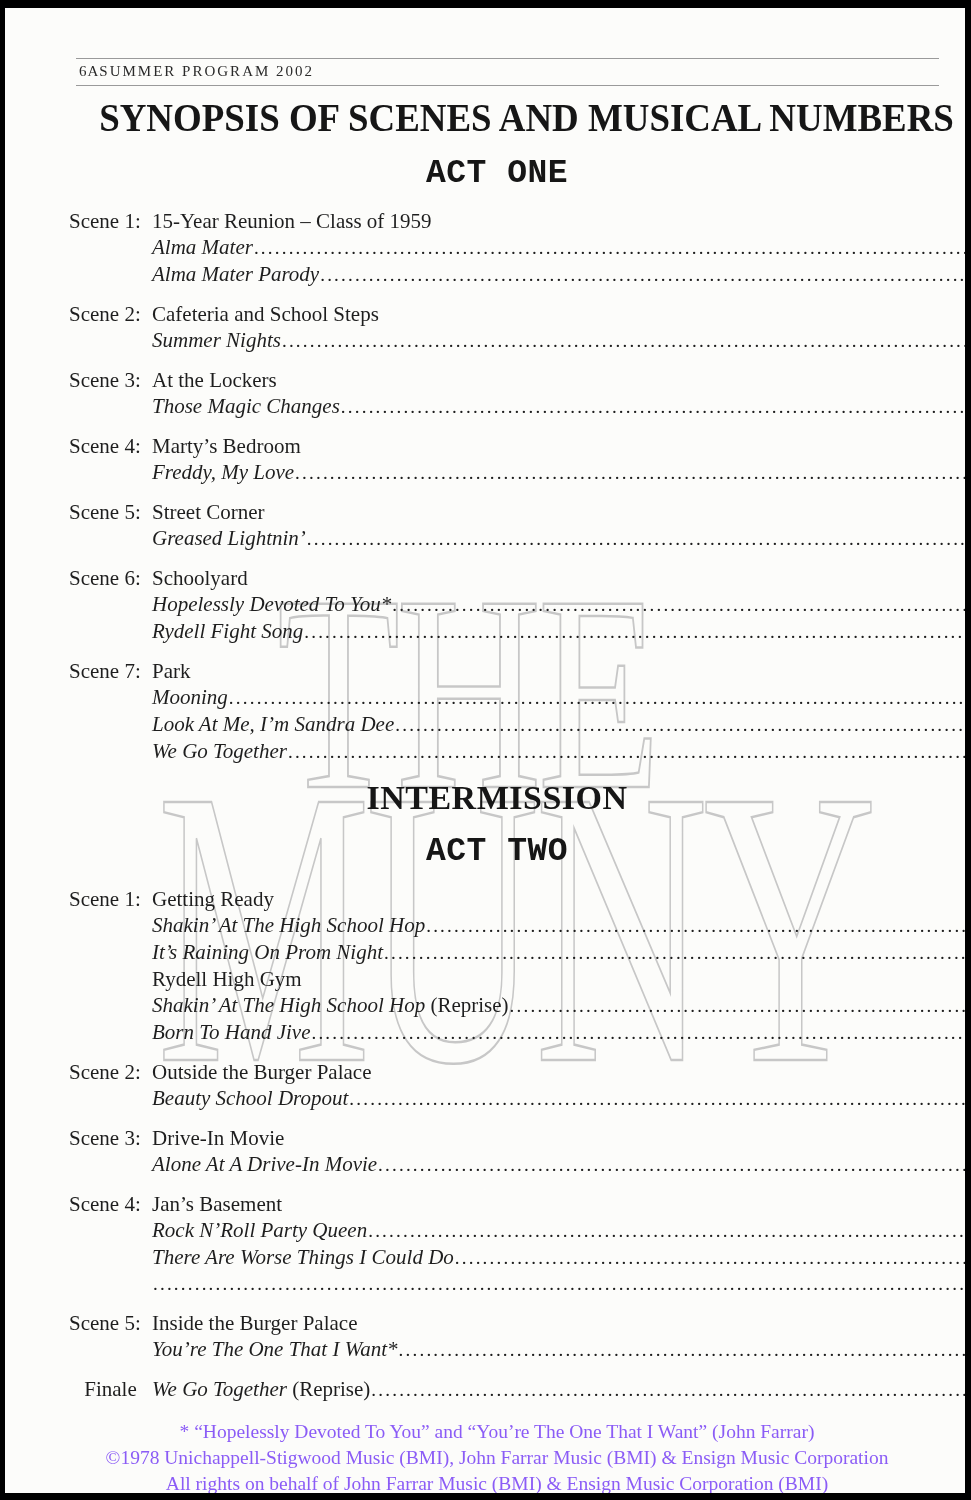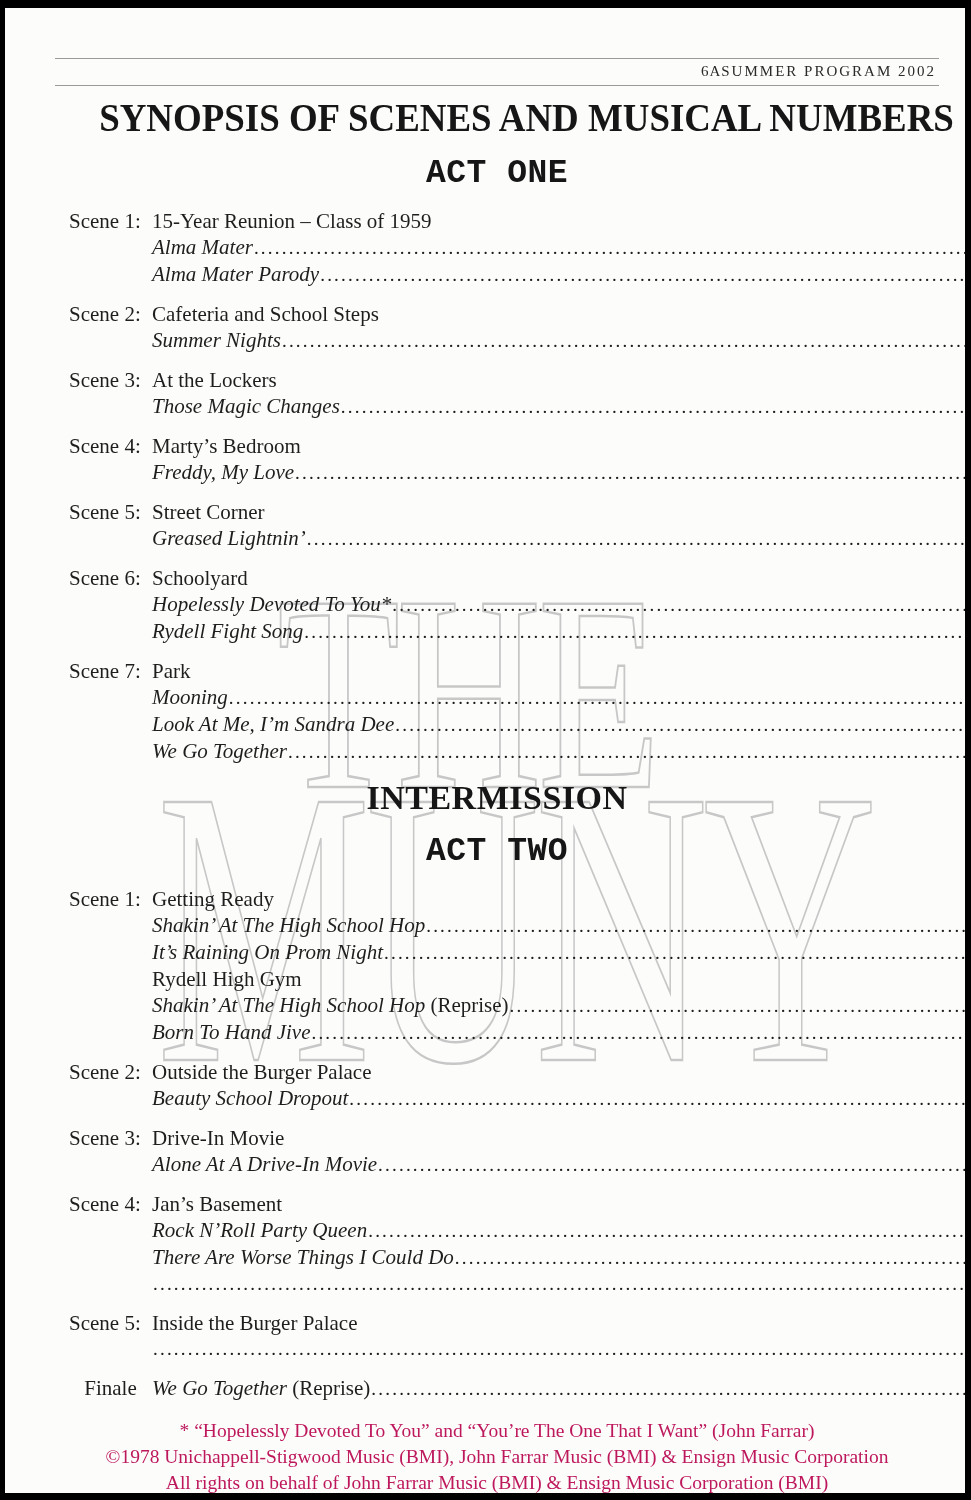--- a/index.html
+++ b/index.html
@@ -22,22 +22,22 @@
     transform-origin:left top; font-weight:normal;
     font-family:"Liberation Serif","DejaVu Serif",serif;
   }
   .wm-the  { left:272px; top:545px; font-size:280px; transform:scaleX(0.72); letter-spacing:-0.02em; }
   .wm-muny { left:152px; top:722px; font-size:394px; transform:scaleX(0.61); letter-spacing:-0.02em; }
   
   .content { position:relative; z-index:1; padding:0 26px 0 50px; color:#1e1e1e; }
   .header {
     margin-top:50px;
     border-top:1px solid #9a9a9a; border-bottom:1px solid #9a9a9a;
-    display:flex; justify-content:flex-end; align-items:baseline;
-    padding:4px 3px 5px 3px; font-size:15px; letter-spacing:1px; color:#2a2a2a;
+    display:flex; justify-content:flex-start; align-items:baseline;
+    padding:4px 3px 5px 3px; font-size:15px; letter-spacing:1px; color:#2a2a2a;margin-left:21px;
   }
   .header .right { letter-spacing:2px; }
   .doc-title {
     margin-top:9px; text-align:center; font-weight:bold; font-size:41px;
     line-height:1.12; white-space:nowrap; transform:scaleX(0.90); transform-origin:center top;
     color:#161616;
   }
   .act-heading {
     text-align:center; font-weight:bold; font-size:33px; line-height:1.15;
     margin:14px 0 15px 0; color:#161616; letter-spacing:0.5px;font-family:Liberation Mono, monospace;
@@ -53,21 +53,21 @@
   .scene-label { white-space:nowrap; }
   .scene-location { white-space:nowrap; }
   .song-row { display:flex; align-items:baseline; white-space:nowrap; }
   .song-title { font-style:italic; flex:0 0 auto; }
   .song-suffix { font-style:normal; }
   .dots {
     flex:1 1 0; min-width:6px; overflow:hidden; white-space:nowrap;
     font-size:19px; letter-spacing:2.2px; margin:0 1px;
   }
   .finale-block { margin-top:3px;text-align:center; }
-  .footer { margin-top:16px; text-align:center; font-size:19.5px; line-height:26px; color:#be185d; }
+  .footer { margin-top:16px; text-align:center; font-size:19.5px; line-height:26px; color:#8b5cf6; }
 </style>
 </head>
 <body>
 
 <div class="page">
 
   <div class="watermark">
     <div class="wm wm-the">THE</div>
     <div class="wm wm-muny">MUNY</div>
   </div>
@@ -233,20 +233,21 @@
             <div class="song-row">
               <span class="dots">............................................................................................................................................................................................................................</span>
             </div>
           </div>
         </div>
         <div class="scene">
           <div class="scene-label">Scene 5:</div>
           <div class="scene-body">
             <div class="scene-location">Inside the Burger Palace</div>
             <div class="song-row">
+              <span class="song-title">You’re The One That I Want*</span>
               <span class="dots">............................................................................................................................................................................................................................</span>
             </div>
           </div>
         </div>
         <div class="scene finale-block">
           <div class="scene-label">Finale</div>
           <div class="scene-body">
             <div class="song-row">
               <span class="song-title">We Go Together<span class="song-suffix"> (Reprise)</span></span>
               <span class="dots">............................................................................................................................................................................................................................</span>

